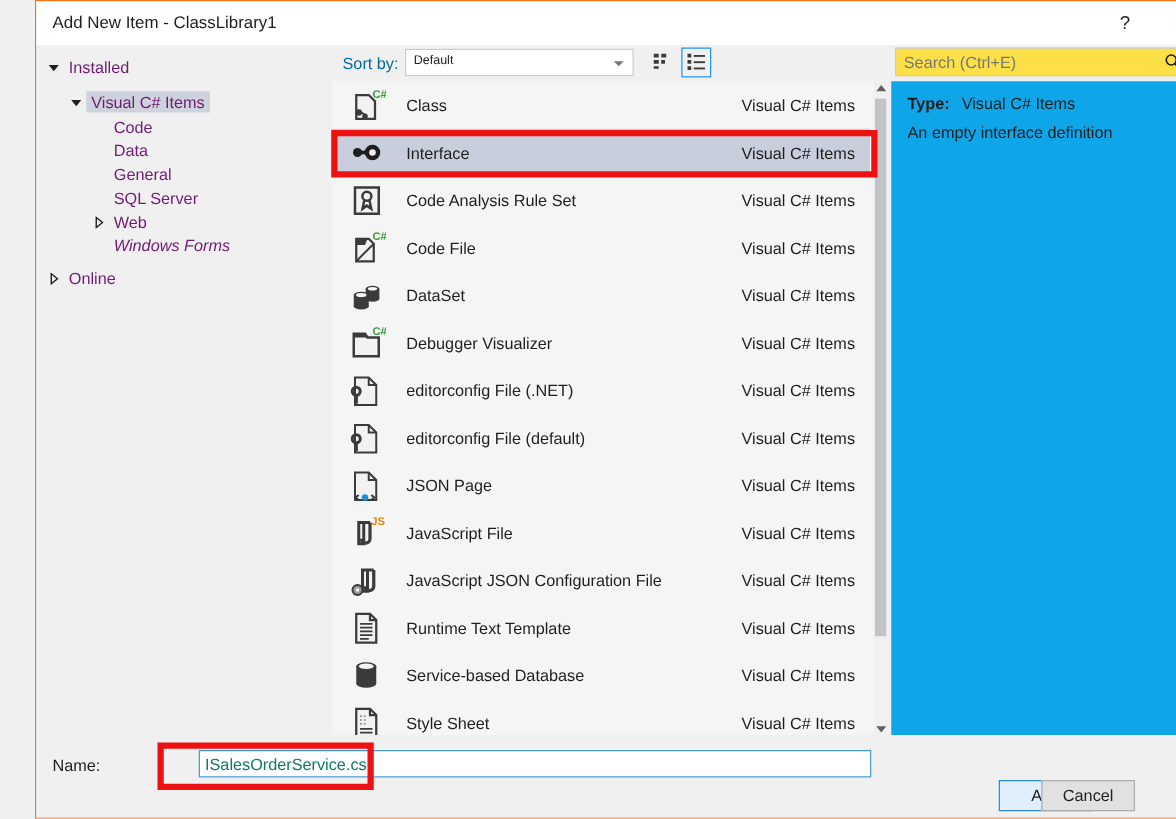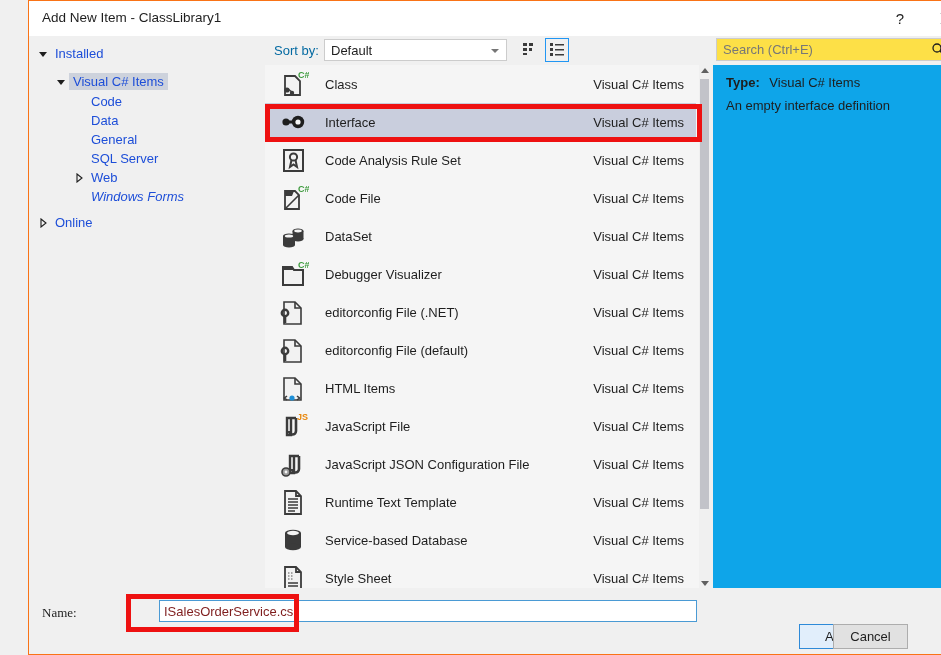--- a/index.html
+++ b/index.html
@@ -45,21 +45,21 @@
   
   .left-pane {
     position: absolute; left: 0; top: 35px;
     width: 234px; height: 552px;
     background: #f0f0f0;
   }
   .tree-row {
     position: relative;
     height: 19px;
     display: flex; align-items: center;
-    font-size: 13px; color: #1d4ed8;
+    font-size: 13px; color: #701a75;
     white-space: nowrap;
   }
   .tree-row .lbl { padding: 0 4px; line-height: 17px; }
   .tree-row.sel .lbl { background: #cdd2dc; }
   .glyph {
     width: 16px; height: 16px;
     display: inline-flex; align-items: center; justify-content: center;
     flex: 0 0 16px;
   }
   .glyph svg { display: block; }
@@ -67,21 +67,21 @@
   
   .sortbar { position: absolute; left: 234px; top: 35px; width: 447px; height: 30px; }
   .sort-label {
     position: absolute; left: 11px; top: 7px;
     font-size: 13px; color: #0369a1;
   }
   .sort-select {
     position: absolute; left: 61px; top: 3px;
     width: 183px; height: 22px;
     background: #ffffff; border: 1px solid #cccccc;
-    font-size: 13px; color: #1e1e1e;
+    font-size: 10px; color: #1e1e1e;
   }
   .sort-select .val { position: absolute; left: 6px; top: 3px; }
   .sort-select .arrow {
     position: absolute; right: 7px; top: 9px;
     width: 0; height: 0;
     border-left: 4px solid transparent;
     border-right: 4px solid transparent;
     border-top: 4px solid #767676;
   }
   .viewbtn {
@@ -173,26 +173,26 @@
     font-size: 13px; white-space: nowrap;
   }
   .detail-type b { font-weight: bold; }
   .detail-desc {
     position: absolute; left: 13px; top: 33px;
     width: 238px; font-size: 13px; line-height: 16px;
   }
 
   
   .bottom { position: absolute; left: 0; top: 587px; width: 941px; height: 67px; background: #f0f0f0; }
-  .name-label { position: absolute; left: 13px; top: 17px; font-size: 13px; font-family: Liberation Serif, serif; }
+  .name-label { position: absolute; left: 13px; top: 17px; font-size: 13px; }
   .name-input {
     position: absolute; left: 130px; top: 12px;
     width: 538px; height: 22px;
     background: #ffffff; border: 1px solid #4a9ad4;
-    font-size: 13px; color: #7f1d1d;
+    font-size: 13px; color: #0f766e;
     padding: 2px 4px;
     font-family: "Liberation Sans", sans-serif;
     outline: none;
   }
   .btn {
     position: absolute; top: 36px;
     height: 25px; width: 75px;
     background: #e1e1e1;
     font-size: 13px; color: #1e1e1e;
     font-family: "Liberation Sans", sans-serif;
@@ -418,21 +418,21 @@
         </div>
         <div class="item-row">
           <span class="item-icon">
             <svg width="32" height="32" viewBox="0 0 32 32">
               <path d="M7 6 h11 l6 6 v16 h-17 z" fill="#f2f2f2" stroke="#3b3b3b" stroke-width="1.6"></path>
               <path d="M18 6 v6 h6" fill="none" stroke="#3b3b3b" stroke-width="1.6"></path>
               <circle cx="15" cy="26" r="2.6" fill="#1e8fd6"></circle>
               <path d="M10 24 l-2.5 2 l2.5 2 M20 24 l2.5 2 l-2.5 2" stroke="#3b3b3b" stroke-width="1.6" fill="none"></path>
             </svg>
           </span>
-          <span class="item-name">HTML Items</span>
+          <span class="item-name">JSON Page</span>
           <span class="item-cat">Visual C# Items</span>
         </div>
         <div class="item-row">
           <span class="item-icon">
             <svg width="32" height="32" viewBox="0 0 32 32">
               <path d="M19 8 h-9 v17 h4 v-17" fill="#f2f2f2" stroke="#3b3b3b" stroke-width="2.4"></path>
               <path d="M19 8 v13 a3.5 3.5 0 0 1 -7 0" fill="none" stroke="#3b3b3b" stroke-width="2.6"></path>
               <text x="20" y="10" font-family="Liberation Sans, sans-serif" font-size="9" font-weight="bold" fill="#e8860a">JS</text>
             </svg>
           </span>

